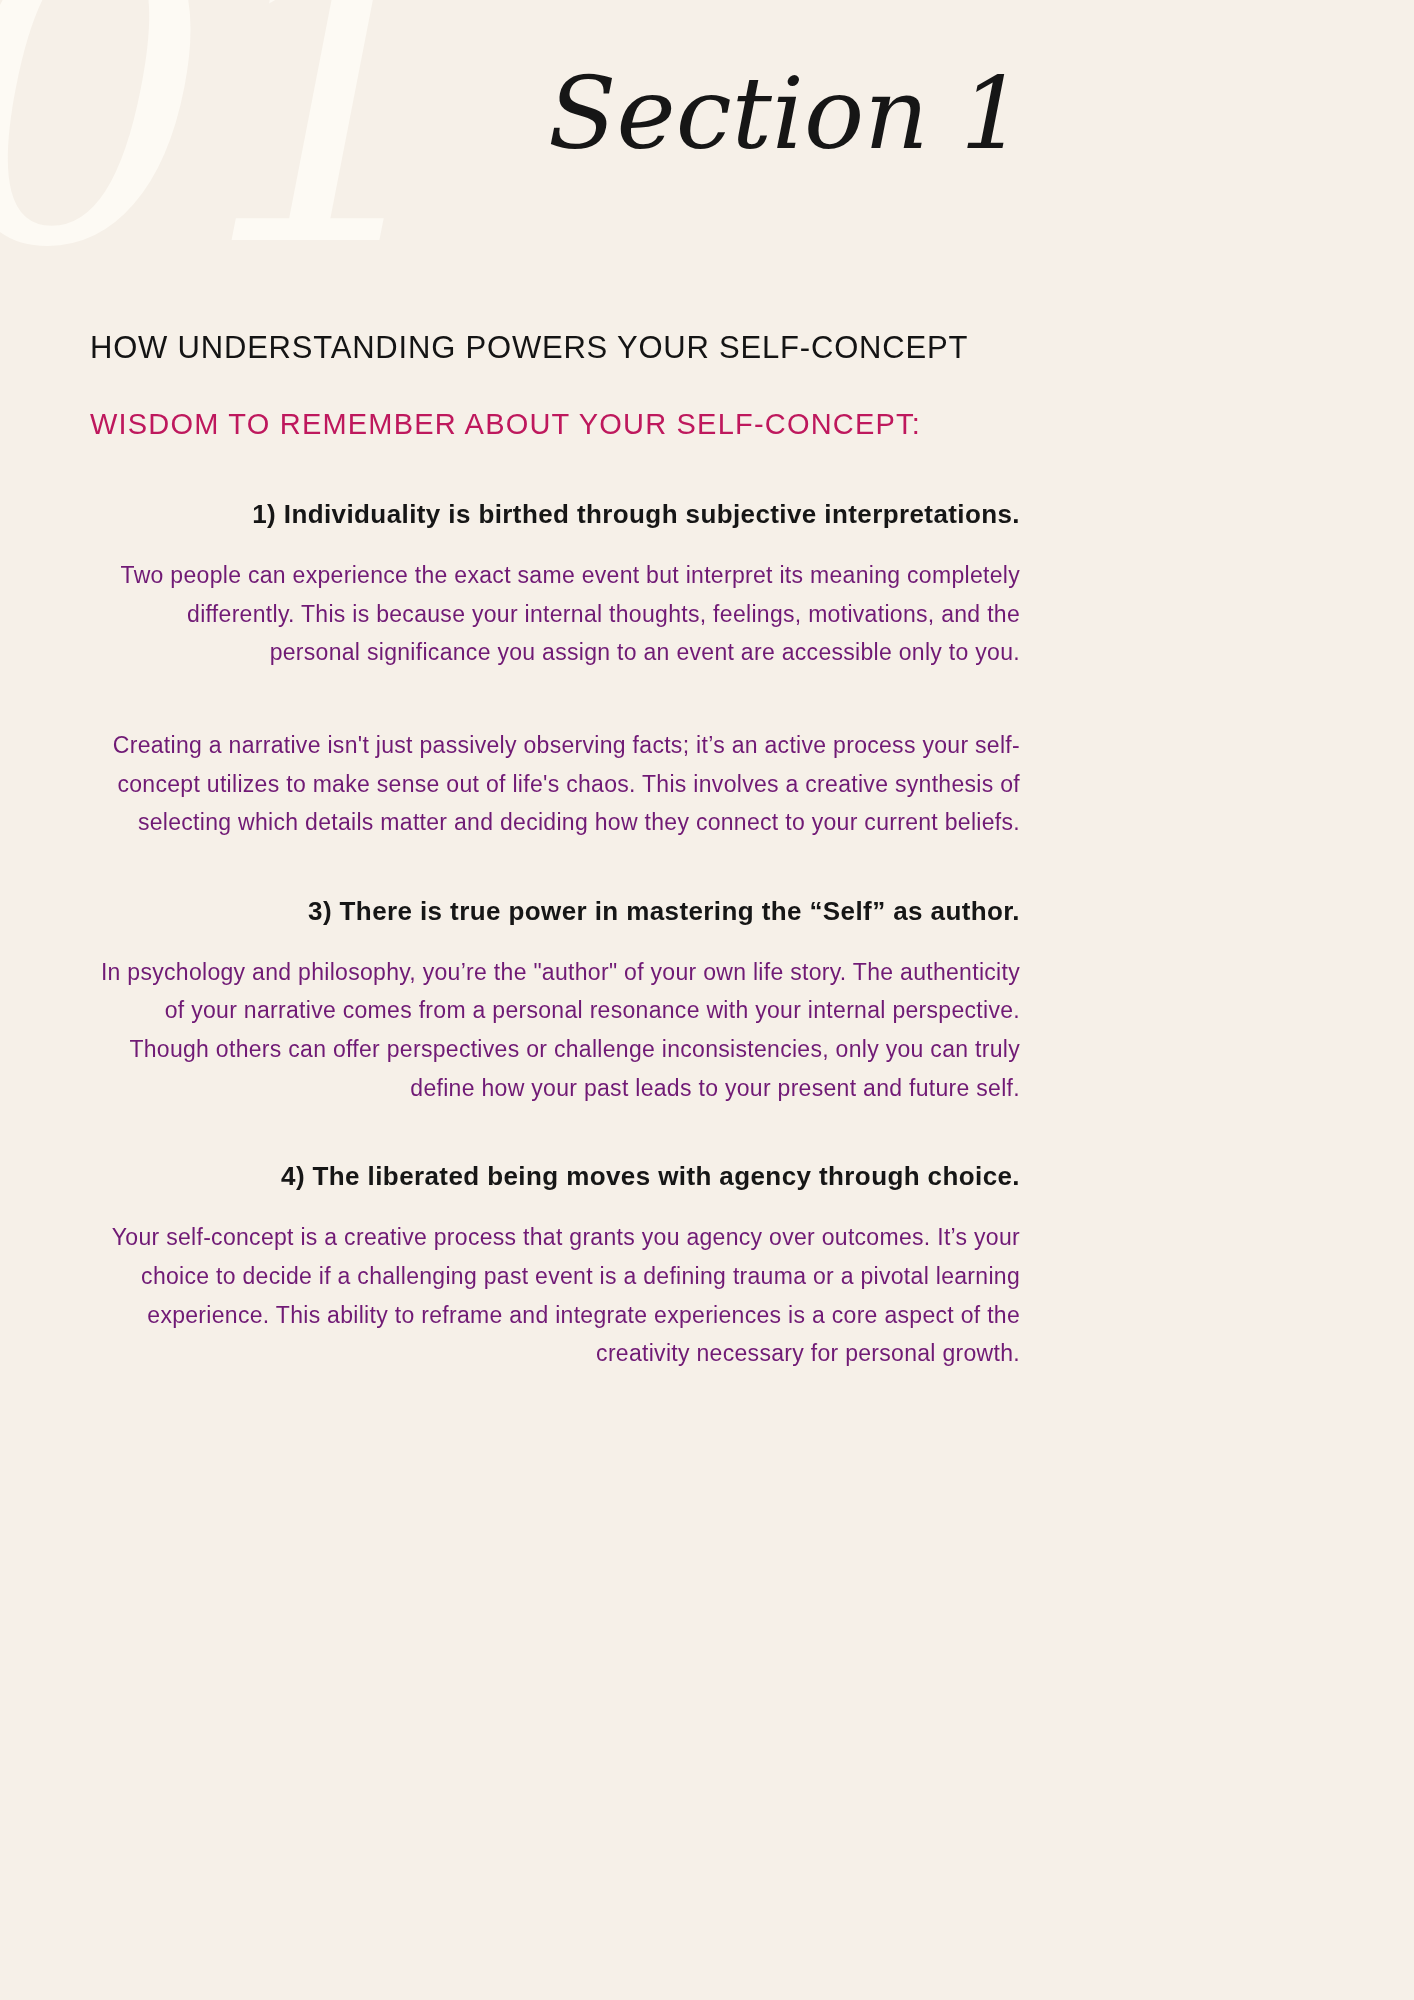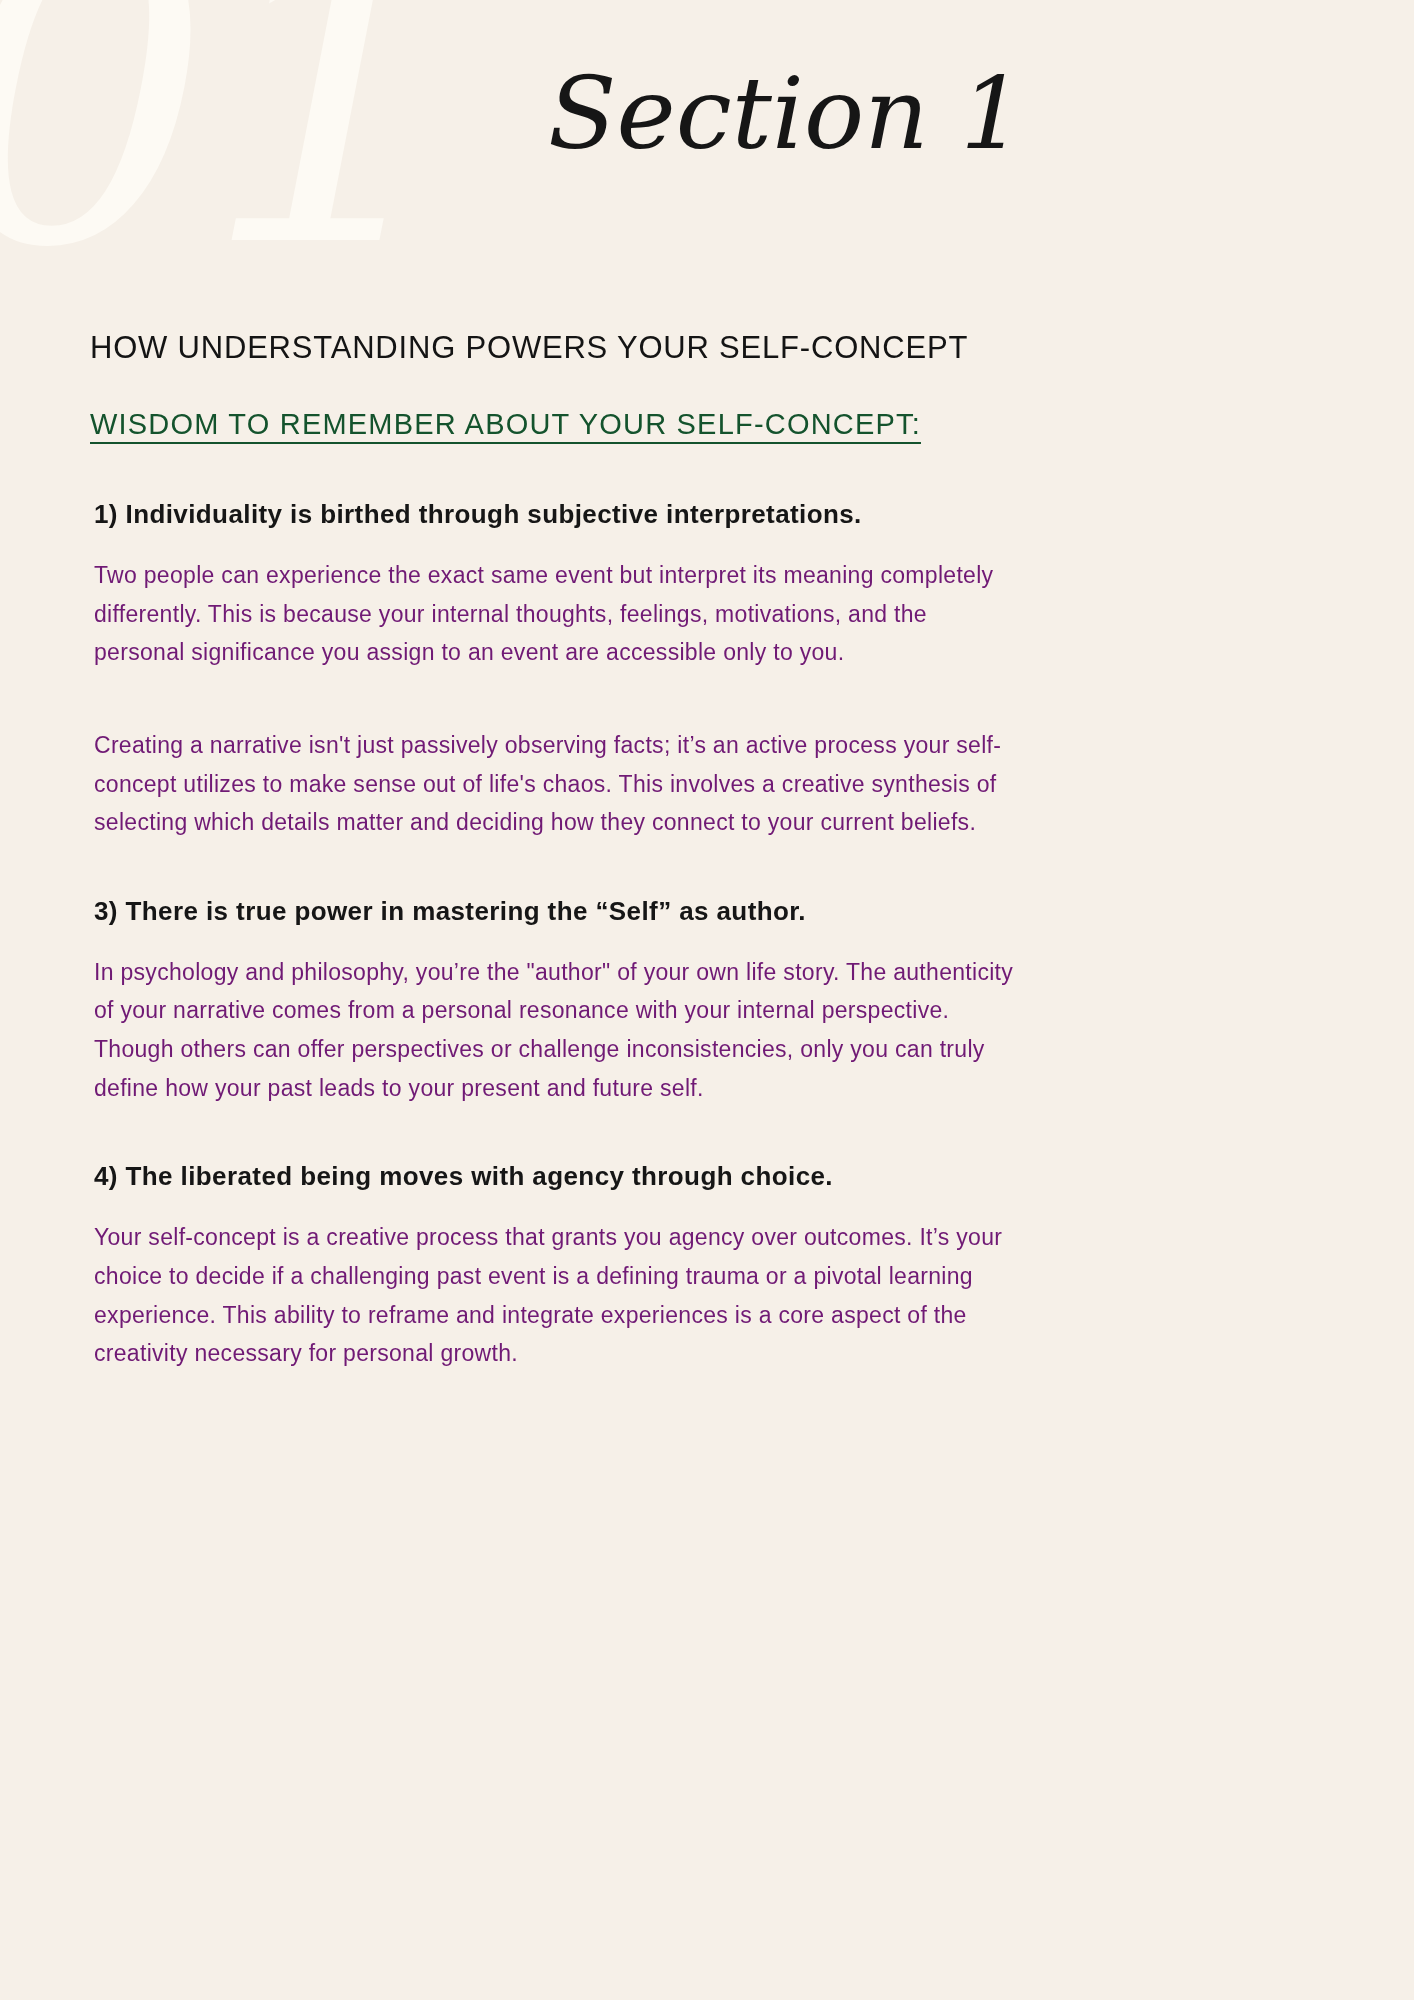--- a/index.html
+++ b/index.html
@@ -88,28 +88,27 @@
     line-height: 1.68;
     color: #242424;
     margin-bottom: 52px;
     letter-spacing: 0.3px;
   }
 
   .wisdom-heading {
     font-size: 29px;
     font-weight: 400;
     letter-spacing: 1.2px;
-    color: #14532d;
-    text-decoration: underline;
+    color: #be185d;
     text-underline-offset: 8px;
     text-decoration-thickness: 1.5px;
     margin-bottom: 58px;
   }
 
-  .wisdom-item { margin-bottom: 54px; }
+  .wisdom-item { margin-bottom: 54px; text-align: right; }
   .wisdom-item:last-child { margin-bottom: 0; }
 
   .item-title {
     font-size: 26px;
     font-weight: 700;
     letter-spacing: 0.4px;
     color: #161616;
     margin-bottom: 26px;
     padding-left: 4px;
   }

